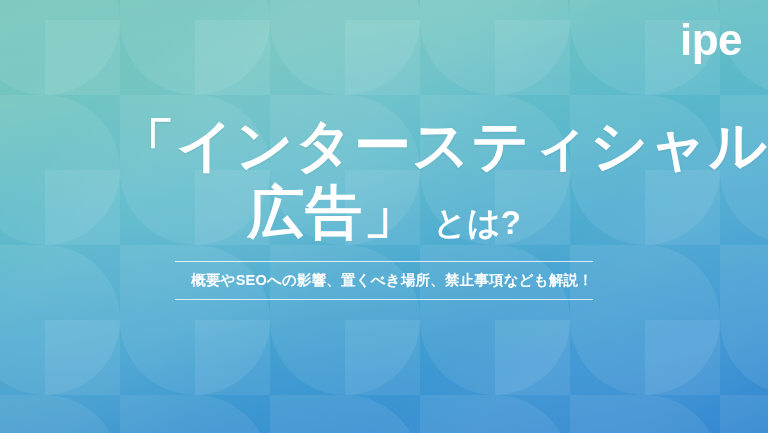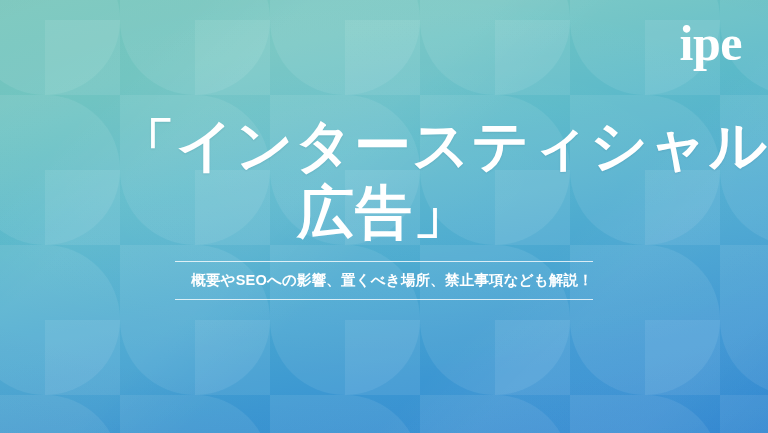--- a/index.html
+++ b/index.html
@@ -49,25 +49,25 @@
                 rgba(255,255,255,0.0) 55%,
                 rgba(0,40,80,0.05) 100%);
   }
 
   
   #logo {
     position: absolute;
     top: 18px;
     right: 26px;
     color: #ffffff;
-    font-size: 50px;
+    font-size: 44px;
     font-weight: 700;
     letter-spacing: -0.5px;
     line-height: 1;
-    font-family: Liberation Serif, serif;
+    font-family: Liberation Sans, sans-serif;
     user-select: none;
   }
 
   
   #content {
     position: absolute;
     left: 0;
     right: 0;
     top: 112px;
     text-align: right;
@@ -142,20 +142,21 @@
   <div id="vignette-layer"></div>
 
   <div id="logo">ipe</div>
 
   <div id="content">
 
     <div class="title-line">「インタースティシャル</div>
 
     <div class="title-line-2">
       <span class="title-main-2">広告」</span>
+      <span class="title-suffix">とは?</span>
     </div>
 
     <div id="subtitle-block">
       <div class="rule"></div>
       <div id="subtitle-text">概要やSEOへの影響、置くべき場所、禁止事項なども解説！</div>
       <div class="rule"></div>
     </div>
 
   </div>
 </div>

